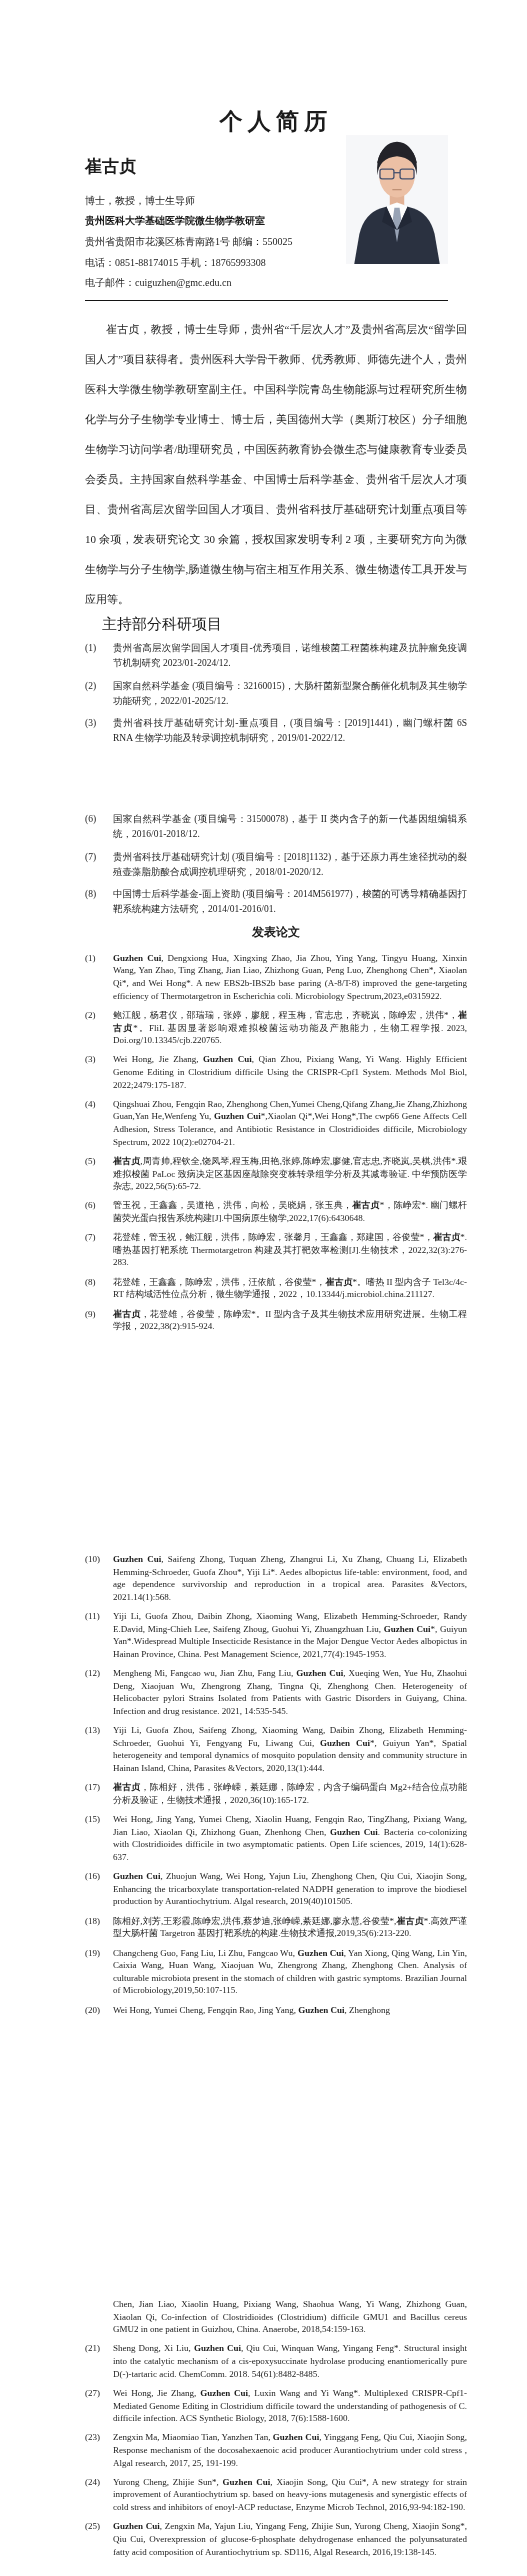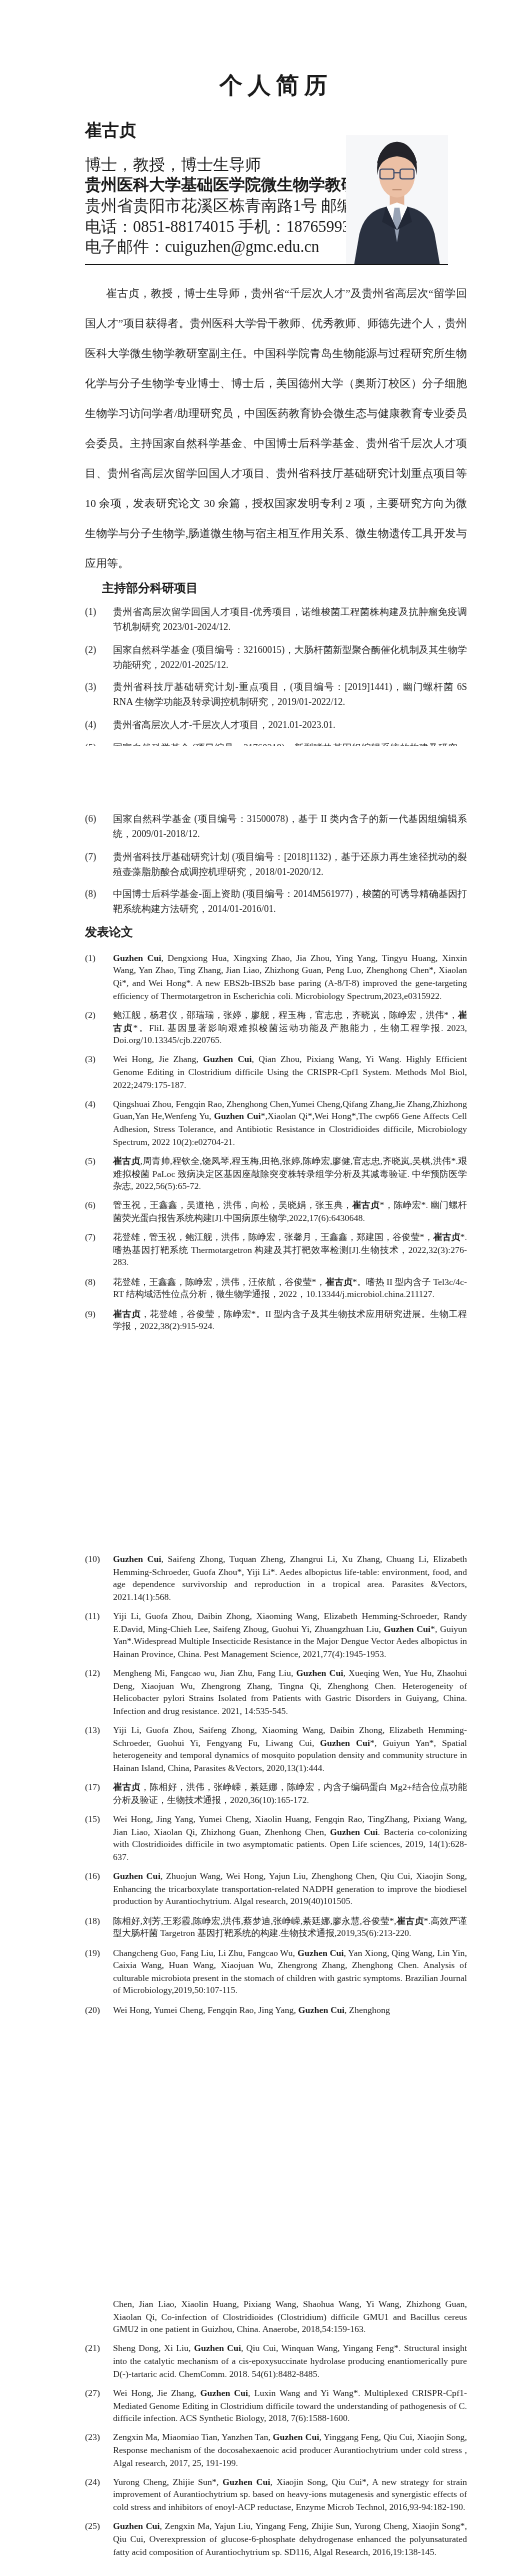--- a/index.html
+++ b/index.html
@@ -11,35 +11,35 @@
   .page{
     position:relative;width:528px;box-sizing:border-box;
     padding-left:85px;padding-right:61px;overflow:hidden;
   }
   .p1{height:746px;}
   .p2{height:747px;padding-top:66px;}
   .p3{height:746px;padding-top:60px;}
   .p4{height:747px;padding-top:59px;}
 
   .doc-title{
-    padding-top:72px;text-align:center;font-size:23px;font-weight:bold;
+    padding-top:108px;text-align:center;font-size:23px;font-weight:bold;
     letter-spacing:5.2px;line-height:1.25;
   }
   .name{margin-top:20.6px;font-size:17px;font-weight:bold;line-height:1.2;}
-  .info{font-size:16px;line-height:13.4px;}
+  .info{font-size:10px;line-height:13.4px;}
   .degree{margin-top:16px;}
   .info + .info{margin-top:7.2px;}
   .dept{margin-top:11.3px;font-weight:bold;}
   .divider{margin-top:10.3px;width:363px;border-top:1px solid #141414;height:0;}
   .intro{
     margin:13.4px 0 0 0;font-size:11px;line-height:30px;text-align:justify;
     text-indent:21px;
   }
-  .proj-heading{margin-top:3.1px;margin-left:17px;font-size:12px;font-weight:bold;line-height:14.4px;}
-  .pub-heading{margin-top:3px;font-size:12px;font-weight:bold;line-height:15.5px;}
+  .proj-heading{margin-top:3.1px;margin-left:17px;font-size:15px;font-weight:normal;line-height:14.4px;}
+  .pub-heading{margin-top:3px;font-size:12px;font-weight:bold;line-height:15.5px;text-align:center;}
 
   .list{margin-top:9.3px;}
   .publist{margin-top:11.3px;}
   .item{display:flex;text-align:justify;}
   .proj .item{font-size:9.5px;line-height:15px;margin-bottom:7.7px;}
   .pub .item{font-size:9px;line-height:12.6px;margin-bottom:6.7px;}
   .num{flex:none;width:28px;}
   .txt{flex:1;}
 
   .photo{position:absolute;left:346px;top:135px;width:102px;height:129px;}
@@ -109,21 +109,21 @@
           <span class="txt">国家自然科学基金 (项目编号：31760318)，新型嗜热基因组编辑系统的构建及研究，2018/01-2021/12.</span>
         </div>
       </div>
   </div>
 
   <div class="page p2">
     <div class="list proj" style="margin-top:0;">
 
         <div class="item">
           <span class="num">(6)</span>
-          <span class="txt">国家自然科学基金 (项目编号：31500078)，基于 II 类内含子的新一代基因组编辑系统，2009/01-2018/12.</span>
+          <span class="txt">国家自然科学基金 (项目编号：31500078)，基于 II 类内含子的新一代基因组编辑系统，2016/01-2018/12.</span>
         </div>
 
         <div class="item">
           <span class="num">(7)</span>
           <span class="txt">贵州省科技厅基础研究计划 (项目编号：[2018]1132)，基于还原力再生途径扰动的裂殖壶藻脂肪酸合成调控机理研究，2018/01-2020/12.</span>
         </div>
 
         <div class="item">
           <span class="num">(8)</span>
           <span class="txt">中国博士后科学基金-面上资助 (项目编号：2014M561977)，梭菌的可诱导精确基因打靶系统构建方法研究，2014/01-2016/01.</span>

